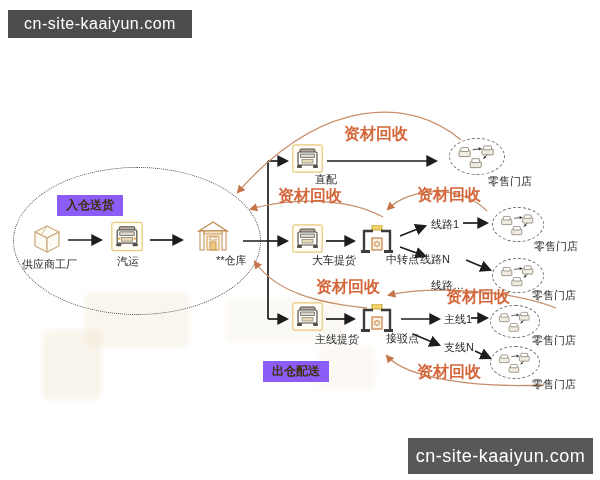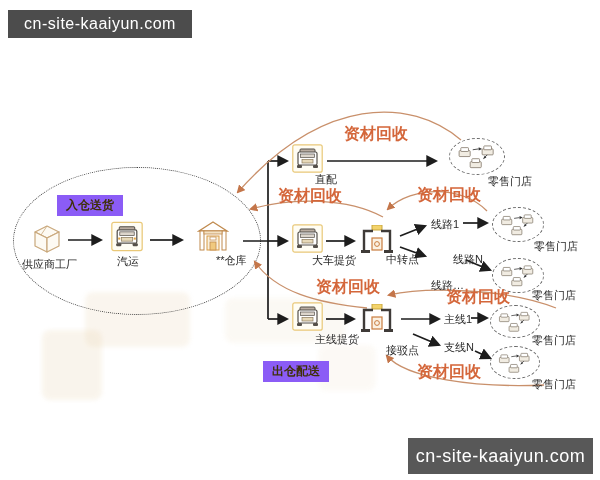--- a/index.html
+++ b/index.html
@@ -147,21 +147,21 @@
     <path d="M29,26 L29,6 L20,6" stroke="#3f3b38" stroke-width="2.4" fill="none"></path>
     <rect x="0" y="25" width="9" height="3" fill="#3f3b38"></rect>
     <rect x="23" y="25" width="9" height="3" fill="#3f3b38"></rect>
     <rect x="11" y="13" width="10" height="12" fill="#fbf1e2" stroke="#c97c3f" stroke-width="1.2"></rect>
     <circle cx="16" cy="19" r="2.4" fill="none" stroke="#c97c3f" stroke-width="1"></circle>
   </svg>
   <div class="label" style="left:386px;top:252px;">中转点</div>
 
   <div class="label" style="left:431px;top:217px;">线路1</div>
   <div class="label" style="left:431px;top:235px;margin-top:43px;">线路…</div>
-  <div class="label" style="left:453px;top:252px;">线路N</div>
+  <div class="label" style="left:420px;top:252px;">线路N</div>
 
   <svg class="icon" style="left:292px;top:302px;" width="31" height="29" viewBox="0 0 31 29">
     <rect x="0.8" y="0.8" width="29.4" height="27.4" rx="2" fill="#fffdf4" stroke="#e9c878" stroke-width="1.2"></rect>
     <rect x="8" y="5" width="15" height="4" rx="1" fill="#b9aca0" stroke="#55504a"></rect>
     <rect x="6" y="8" width="19" height="13" rx="1.5" fill="#fff" stroke="#55504a" stroke-width="1.2"></rect>
     <rect x="8.5" y="10" width="14" height="3.5" fill="#ddd6cc" stroke="#55504a" stroke-width="0.7"></rect>
     <rect x="10" y="15.5" width="11" height="3.5" fill="#e7d9b8" stroke="#8a7a5a" stroke-width="0.7"></rect>
     <rect x="5" y="21" width="5" height="3" rx="1" fill="#55504a"></rect>
     <rect x="21" y="21" width="5" height="3" rx="1" fill="#55504a"></rect>
   </svg>
@@ -169,21 +169,21 @@
 
   <svg class="icon" style="left:361px;top:304px;" width="32" height="29" viewBox="0 0 32 29">
     <rect x="11" y="0" width="10" height="5" fill="#f3d36b" stroke="#c9a73f"></rect>
     <path d="M3,26 L3,6 L12,6" stroke="#3f3b38" stroke-width="2.4" fill="none"></path>
     <path d="M29,26 L29,6 L20,6" stroke="#3f3b38" stroke-width="2.4" fill="none"></path>
     <rect x="0" y="25" width="9" height="3" fill="#3f3b38"></rect>
     <rect x="23" y="25" width="9" height="3" fill="#3f3b38"></rect>
     <rect x="11" y="13" width="10" height="12" fill="#fbf1e2" stroke="#c97c3f" stroke-width="1.2"></rect>
     <circle cx="16" cy="19" r="2.4" fill="none" stroke="#c97c3f" stroke-width="1"></circle>
   </svg>
-  <div class="label" style="left:386px;top:331px;margin-top:12px;">接驳点</div>
+  <div class="label" style="left:386px;top:331px;">接驳点</div>
 
   <div class="label" style="left:444px;top:312px;">主线1</div>
   <div class="label" style="left:444px;top:340px;">支线N</div>
 
   <div class="store-ellipse" style="left:449px;top:138px;width:54px;height:35px;">
     <svg width="46" height="30" viewBox="0 0 54 35">
       <g fill="#f1ece2" stroke="#7d7264" stroke-width="0.9">
         <g transform="translate(6,6)">
             <rect x="0" y="4" width="13" height="7" rx="1"></rect>
             <rect x="2" y="0.5" width="9" height="4.5" rx="0.8" fill="#fff"></rect>

